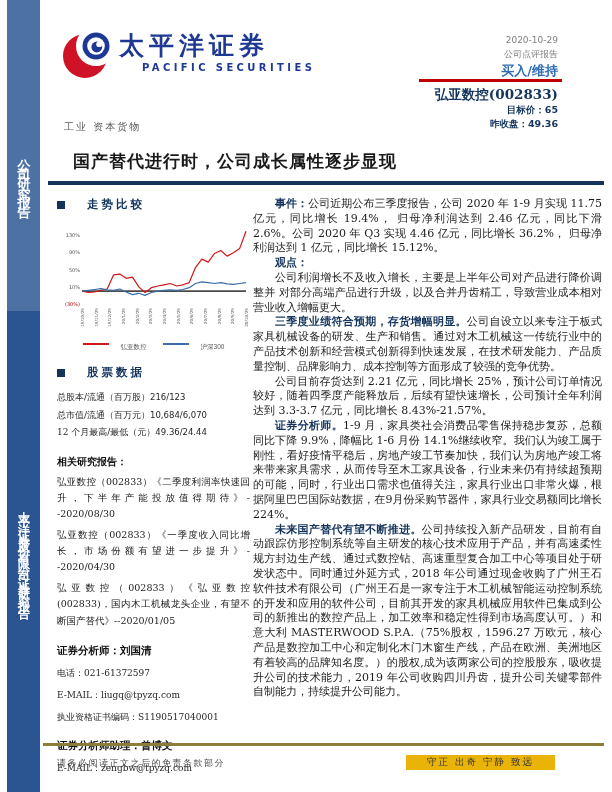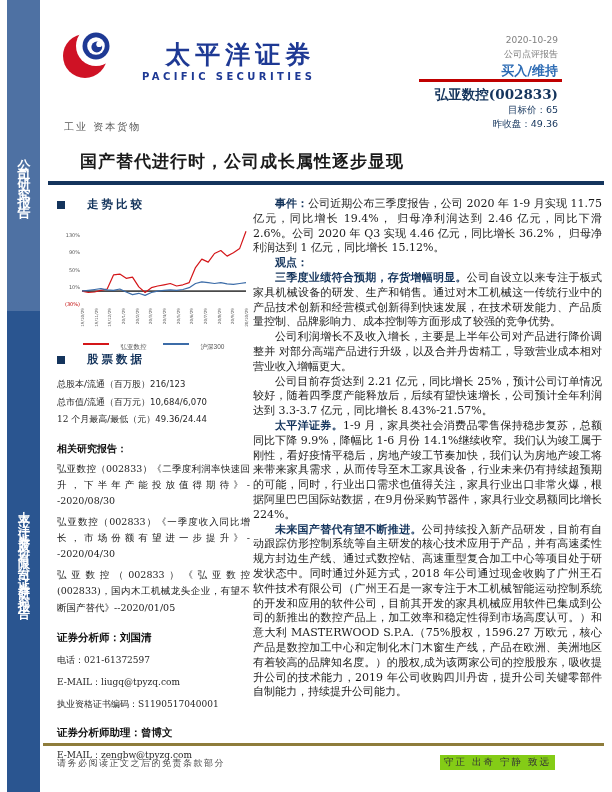--- a/index.html
+++ b/index.html
@@ -10,35 +10,35 @@
   .sidebar-top{position:absolute;left:7px;top:0;width:33px;height:311px;background:#4e71a3;
      display:flex;align-items:center;justify-content:center;box-sizing:border-box;padding-top:40px;}
   .sidebar-bottom{position:absolute;left:7px;top:311px;width:33px;height:481px;background:#2a5590;
      display:flex;align-items:center;justify-content:center;box-sizing:border-box;}
   .vtext{writing-mode:vertical-rl;color:#fff;font-family:"DejaVu Sans",sans-serif;font-weight:bold;}
   .vtext.t1{font-size:13px;letter-spacing:9px;}
   .vtext.t2{font-size:12px;letter-spacing:6px;}
 
   
   .logo-mark{position:absolute;left:62px;top:25px;}
-  .brand{position:absolute;left:119px;top:42px;font-family:"DejaVu Sans",sans-serif;color:#1e3994;text-align:right;}
+  .brand{position:absolute;left:119px;top:33px;font-family:"DejaVu Sans",sans-serif;color:#1e3994;}
   .brand-cn{font-size:25px;font-weight:bold;letter-spacing:5px;line-height:1;}
   .brand-en{font-size:10px;letter-spacing:3.4px;margin-top:4px;font-weight:bold;padding-left:23px;}
   .header-right{position:absolute;right:54px;top:36px;text-align:right;font-family:"DejaVu Sans",sans-serif;}
   .hr-date,.hr-type{font-size:9px;color:#808080;line-height:1;}
   .hr-type{margin-top:5px;}
   .hr-rating{font-size:13px;color:#2f6db5;font-weight:bold;margin-top:5px;line-height:1;}
   .red-rule{position:absolute;left:419px;top:79px;width:143px;height:3px;background:#c00000;}
   .stock-name{position:absolute;right:54px;top:86px;font-size:13.5px;font-weight:bold;color:#14345c;}
-  .stock-line{position:absolute;right:54px;font-size:9.5px;font-weight:normal;color:#14345c;font-family:"DejaVu Sans",sans-serif;}
+  .stock-line{position:absolute;right:54px;font-size:9.5px;font-weight:bold;color:#14345c;font-family:"DejaVu Sans",sans-serif;}
   .target{top:104px;}
   .prevclose{top:118px;}
 
   .industry{position:absolute;left:64px;top:120px;font-size:10px;color:#595959;letter-spacing:2px;}
-  .page-title{position:absolute;left:80px;top:150px;font-size:17px;font-weight:600;color:#1a1a1a;letter-spacing:1px;}
+  .page-title{position:absolute;left:73px;top:150px;font-size:17px;font-weight:600;color:#1a1a1a;letter-spacing:1px;}
   .navy-rule{position:absolute;left:48px;top:181px;width:556px;height:3.5px;background:#14345c;}
 
   
   .left-col{position:absolute;left:57px;top:197px;width:193px;}
   .sec-head{display:flex;align-items:center;gap:22px;}
   .bullet{width:8px;height:8px;background:#14345c;flex:none;}
   .sec-title{font-size:11.5px;font-weight:bold;color:#14345c;letter-spacing:3px;}
   .chart-wrap{margin-top:8px;}
   .legend{display:flex;justify-content:center;gap:16px;margin-top:1px;}
   .legend-item{display:flex;align-items:flex-start;gap:12px;font-size:6.5px;color:#555;font-family:Liberation Sans, sans-serif;}
@@ -52,22 +52,22 @@
   .an-line{font-size:9px;color:#262626;margin-top:9px;}
 
   
   .right-col{position:absolute;left:253px;top:197px;width:349px;}
   .para{margin:0;font-size:11px;line-height:14.8px;text-align:justify;text-indent:2em;color:#1c1c1c;}
   .lead{color:#14345c;font-weight:bold;}
 
   
   .gold-rule{position:absolute;left:43px;top:743px;width:561px;height:2.5px;background:#8e7c3b;}
   .footer-left{position:absolute;left:57px;top:757px;font-size:9px;color:#4d4d4d;letter-spacing:1.5px;}
-  .footer-right{position:absolute;right:57px;top:755px;font-size:9.5px;color:#333;background:#84cc16;
-     padding:1px 4px;letter-spacing:2px;}
+  .footer-right{position:absolute;right:57px;top:755px;font-size:9.5px;color:#333;background:#eab308;
+     padding:1px 21px;letter-spacing:2px;}
 </style>
 </head>
 <body>
 
 <div id="page">
 
   <div class="sidebar-top">
     <div class="vtext t1">公司研究报告</div>
   </div>
   <div class="sidebar-bottom">
@@ -137,21 +137,21 @@
           <span class="legend-swatch" style="background: rgb(212, 22, 25);"></span>
           <span>弘亚数控</span>
         </div>
         <div class="legend-item">
           <span class="legend-swatch" style="background: rgb(60, 108, 168);"></span>
           <span>沪深300</span>
         </div>
       </div>
     </div>
 
-    <div class="sec-head" style="">
+    <div class="sec-head" style="margin-top:13px;">
       <span class="bullet"></span>
       <span class="sec-title">股票数据</span>
     </div>
     <div class="sd-table">
       <div class="sd-row">
         <span>总股本/流通（百万股）</span>
         <span class="sd-val">216/123</span>
       </div>
       <div class="sd-row">
         <span>总市值/流通（百万元）</span>
@@ -174,24 +174,24 @@
       <div class="an-line">E-MAIL：liugq@tpyzq.com</div>
       <div class="an-line">执业资格证书编码：S1190517040001</div>
       <div class="an-title">证券分析师助理：曾博文</div>
       <div class="an-line">E-MAIL：zengbw@tpyzq.com</div>
     </div>
   </div>
 
   <div class="right-col">
     <p class="para"><b class="lead">事件：</b><span>公司近期公布三季度报告，公司 2020 年 1-9 月实现 11.75 亿元，同比增长 19.4%， 归母净利润达到 2.46 亿元，同比下滑 2.6%。公司 2020 年 Q3 实现 4.46 亿元，同比增长 36.2%， 归母净利润达到 1 亿元，同比增长 15.12%。</span></p>
     <p class="para"><b class="lead">观点：</b><span></span></p>
+    <p class="para"><span>公司利润增长不及收入增长，主要是上半年公司对产品进行降价调整并 对部分高端产品进行升级，以及合并丹齿精工，导致营业成本相对营业收入增幅更大。</span></p>
     <p class="para"><b class="lead">三季度业绩符合预期，存货增幅明显。</b><span>公司自设立以来专注于板式家具机械设备的研发、生产和销售。通过对木工机械这一传统行业中的产品技术创新和经营模式创新得到快速发展，在技术研发能力、产品质量控制、品牌影响力、成本控制等方面形成了较强的竞争优势。</span></p>
-    <p class="para"><span>公司利润增长不及收入增长，主要是上半年公司对产品进行降价调整并 对部分高端产品进行升级，以及合并丹齿精工，导致营业成本相对营业收入增幅更大。</span></p>
     <p class="para"><span>公司目前存货达到 2.21 亿元，同比增长 25%，预计公司订单情况较好，随着四季度产能释放后，后续有望快速增长，公司预计全年利润达到 3.3-3.7 亿元，同比增长 8.43%-21.57%。</span></p>
-    <p class="para"><b class="lead">太平洋证券。</b><span>1-9 月，家具类社会消费品零售保持稳步复苏，总额同比下降 9.9%，降幅比 1-6 月份 14.1%继续收窄。我们认为竣工属于刚性，看好疫情平稳后，房地产竣工节奏加快，我们认为房地产竣工将来带来家具需求，从而传导至木工家具设备，行业未来仍有持续超预期的可能，同时，行业出口需求也值得关注，家具行业出口非常火爆，根据阿里巴巴国际站数据，在9月份采购节器件，家具行业交易额同比增长 224%。</span></p>
+    <p class="para"><b class="lead">证券分析师。</b><span>1-9 月，家具类社会消费品零售保持稳步复苏，总额同比下降 9.9%，降幅比 1-6 月份 14.1%继续收窄。我们认为竣工属于刚性，看好疫情平稳后，房地产竣工节奏加快，我们认为房地产竣工将来带来家具需求，从而传导至木工家具设备，行业未来仍有持续超预期的可能，同时，行业出口需求也值得关注，家具行业出口非常火爆，根据阿里巴巴国际站数据，在9月份采购节器件，家具行业交易额同比增长 224%。</span></p>
     <p class="para"><b class="lead">未来国产替代有望不断推进。</b><span>公司持续投入新产品研发，目前有自动跟踪仿形控制系统等自主研发的核心技术应用于产品，并有高速柔性规方封边生产线、通过式数控钻、高速重型复合加工中心等项目处于研发状态中。同时通过外延方式，2018 年公司通过现金收购了广州王石软件技术有限公司（广州王石是一家专注于木工机械智能运动控制系统的开发和应用的软件公司，目前其开发的家具机械应用软件已集成到公司的新推出的数控产品上，加工效率和稳定性得到市场高度认可。）和意大利 MASTERWOOD S.P.A.（75%股权，1596.27 万欧元，核心产品是数控加工中心和定制化木门木窗生产线，产品在欧洲、美洲地区有着较高的品牌知名度。）的股权,成为该两家公司的控股股东，吸收提升公司的技术能力，2019 年公司收购四川丹齿，提升公司关键零部件自制能力，持续提升公司能力。</span></p>
   </div>
 
   <div class="gold-rule"></div>
   <div class="footer-left">请务必阅读正文之后的免责条款部分</div>
   <div class="footer-right">守正 出奇 宁静 致远</div>
 
 </div>
 
 </body></html>

